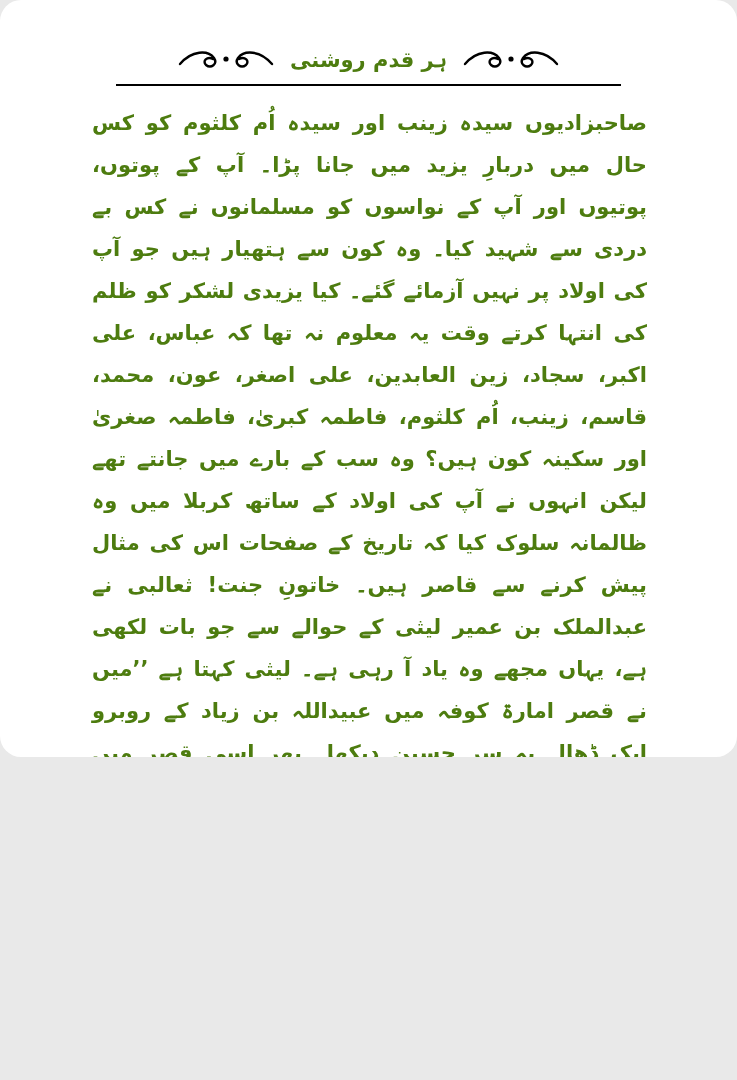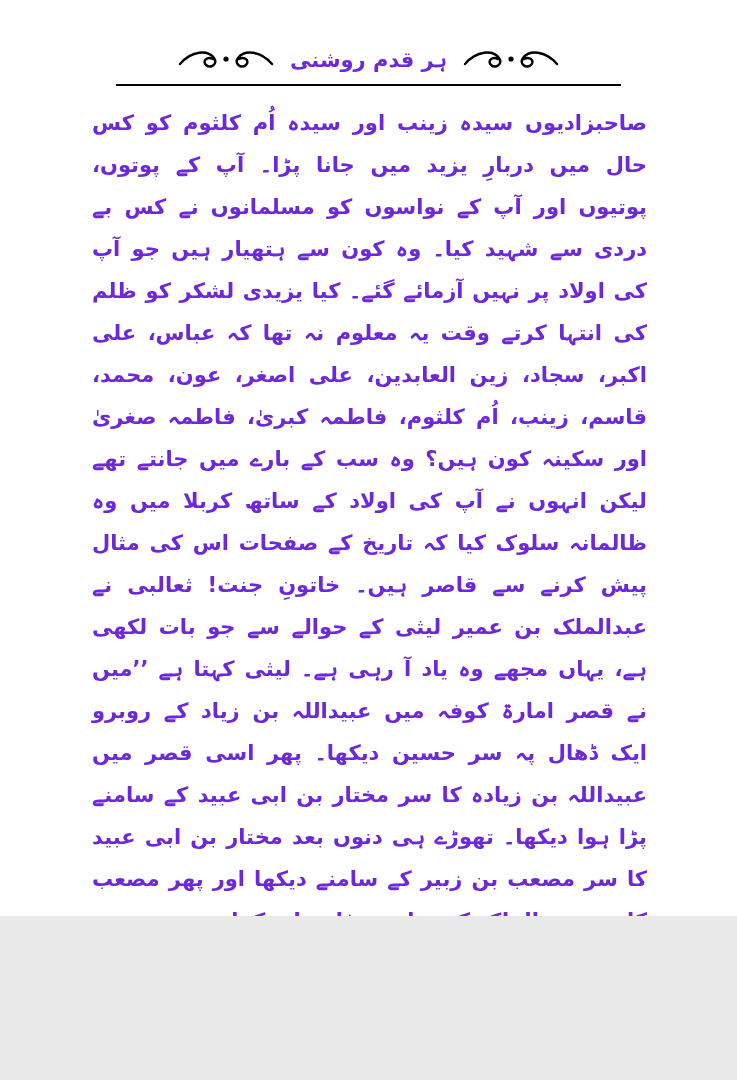--- a/index.html
+++ b/index.html
@@ -3,27 +3,28 @@
 <meta charset="utf-8">
 <style>
   html, body {
     margin: 0;
     padding: 0;
     background: #e9e9e9;
   }
   .page {
     position: relative;
     width: 737px;
-    height: 916px;
+    height: 757px;
     margin: 0 auto;
     background: #ffffff;
     font-family: "DejaVu Sans", sans-serif;
-    color: #6d28d9;
+    color: #4d7c0f;
     overflow: hidden;
     box-sizing: border-box;
+    border-radius: 21px;
   }
   
   .header {
     padding-top: 46px;
     text-align: center;
   }
   .header-row {
     display: flex;
     align-items: center;
     justify-content: center;

